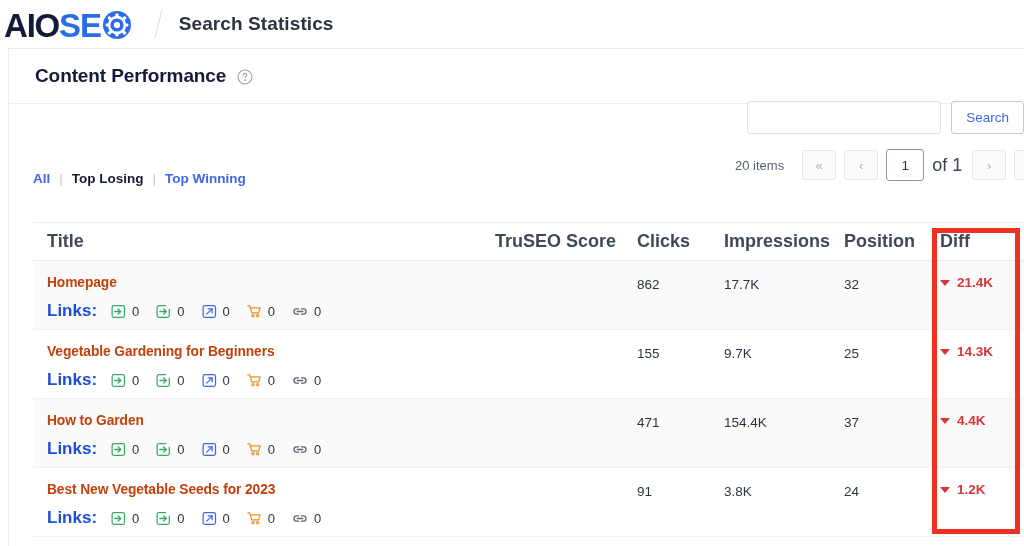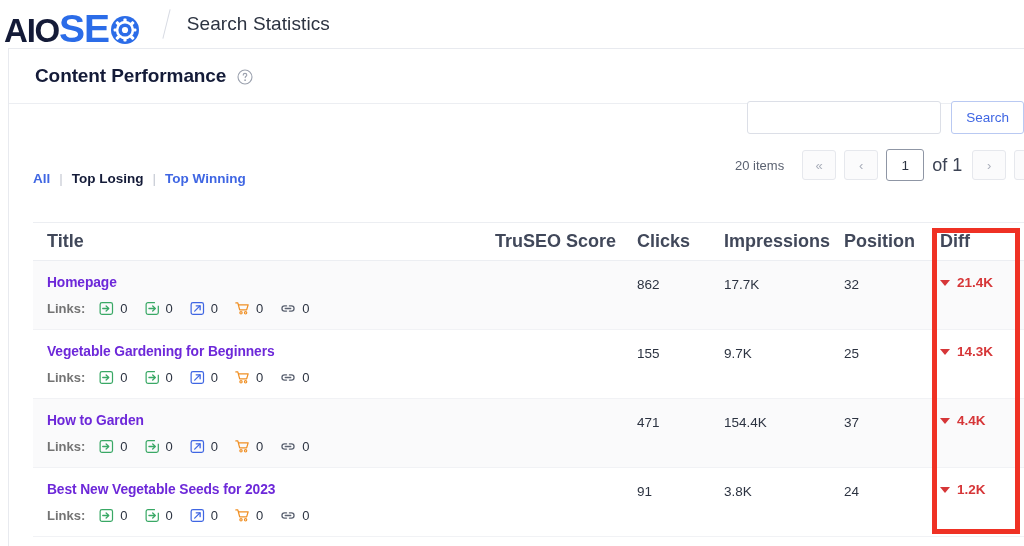--- a/index.html
+++ b/index.html
@@ -16,30 +16,30 @@
   .topbar {
     position: absolute; left: 0; top: 0; width: 1024px; height: 48px;
     display: flex; align-items: center; padding-left: 4px;
   }
   .logo { display: flex; align-items: baseline; height: 34px; }
   .logo-aio {
     font-size: 33px; font-weight: 800; letter-spacing: -1.2px;
     color: #141b38; font-family: "Liberation Sans", sans-serif;
   }
   .logo-se {
-    font-size: 39px; font-weight: 800; letter-spacing: -1.2px;
+    font-size: 33px; font-weight: 800; letter-spacing: -1.2px;
     color: #2b6ce8; font-family: "Liberation Sans", sans-serif;
   }
   .logo-gear { margin-left: 1px; display: inline-block; vertical-align: baseline; position: relative; top: 3px;}
   .topbar-sep {
     display: inline-block; width: 1px; height: 30px; background: #d8dbe3;
     transform: rotate(14deg); margin: 0 20px 0 26px;
   }
   .topbar-title {
-    font-size: 19px; color: #2c3341; font-weight: 400; letter-spacing: .1px;
+    font-size: 19px; color: #2c3341; font-weight: 700; letter-spacing: .1px;
   }
 
   
   .card {
     position: absolute; left: 8px; top: 48px; width: 1024px; height: 498px;
     background: #ffffff; border-top: 1px solid #e8eaef; border-left: 1px solid #e8eaef;
   }
   .card-head {
     height: 55px; border-bottom: 1px solid #eceef2;
     display: flex; align-items: center; padding-left: 26px;
@@ -107,25 +107,25 @@
   }
   .row.alt { background: #fafafb; }
   .c-title { width: 462px; padding-left: 14px; }
   .c-score { width: 142px; }
   .c-clicks { width: 87px; }
   .c-impr   { width: 120px; }
   .c-pos    { width: 87px; }
   .c-diff   { width: 95px; padding-left: 9px; }
 
   .row-title {
-    font-size: 13.8px; font-weight: 700; color: #6d28d9; letter-spacing: -.1px;
+    font-size: 13.8px; font-weight: 700; color: #c2410c; letter-spacing: -.1px;
     white-space: nowrap;
   }
   .links-line { display: flex; align-items: center; margin-top: 11px; }
-  .links-label { font-size: 13px; color: #737373; font-weight: 700; margin-right: 14px; }
+  .links-label { font-size: 17px; color: #1d4ed8; font-weight: 700; margin-right: 14px; }
   .link-stat { display: flex; align-items: center; margin-right: 17px; }
   .link-stat .num { font-size: 13px; color: #2c3341; margin-left: 6px; font-weight: 400; }
   .icon-sq { display: inline-flex; }
 
   .cell-val { font-size: 13.5px; color: #2c3341; }
   .diff-val { font-size: 13.5px; color: #d63638; font-weight: 700; display: flex; align-items: center; white-space: nowrap; }
   .caret-down {
     width: 0; height: 0; border-left: 5px solid transparent; border-right: 5px solid transparent;
     border-top: 6px solid #d63638; margin-right: 7px;
   }

